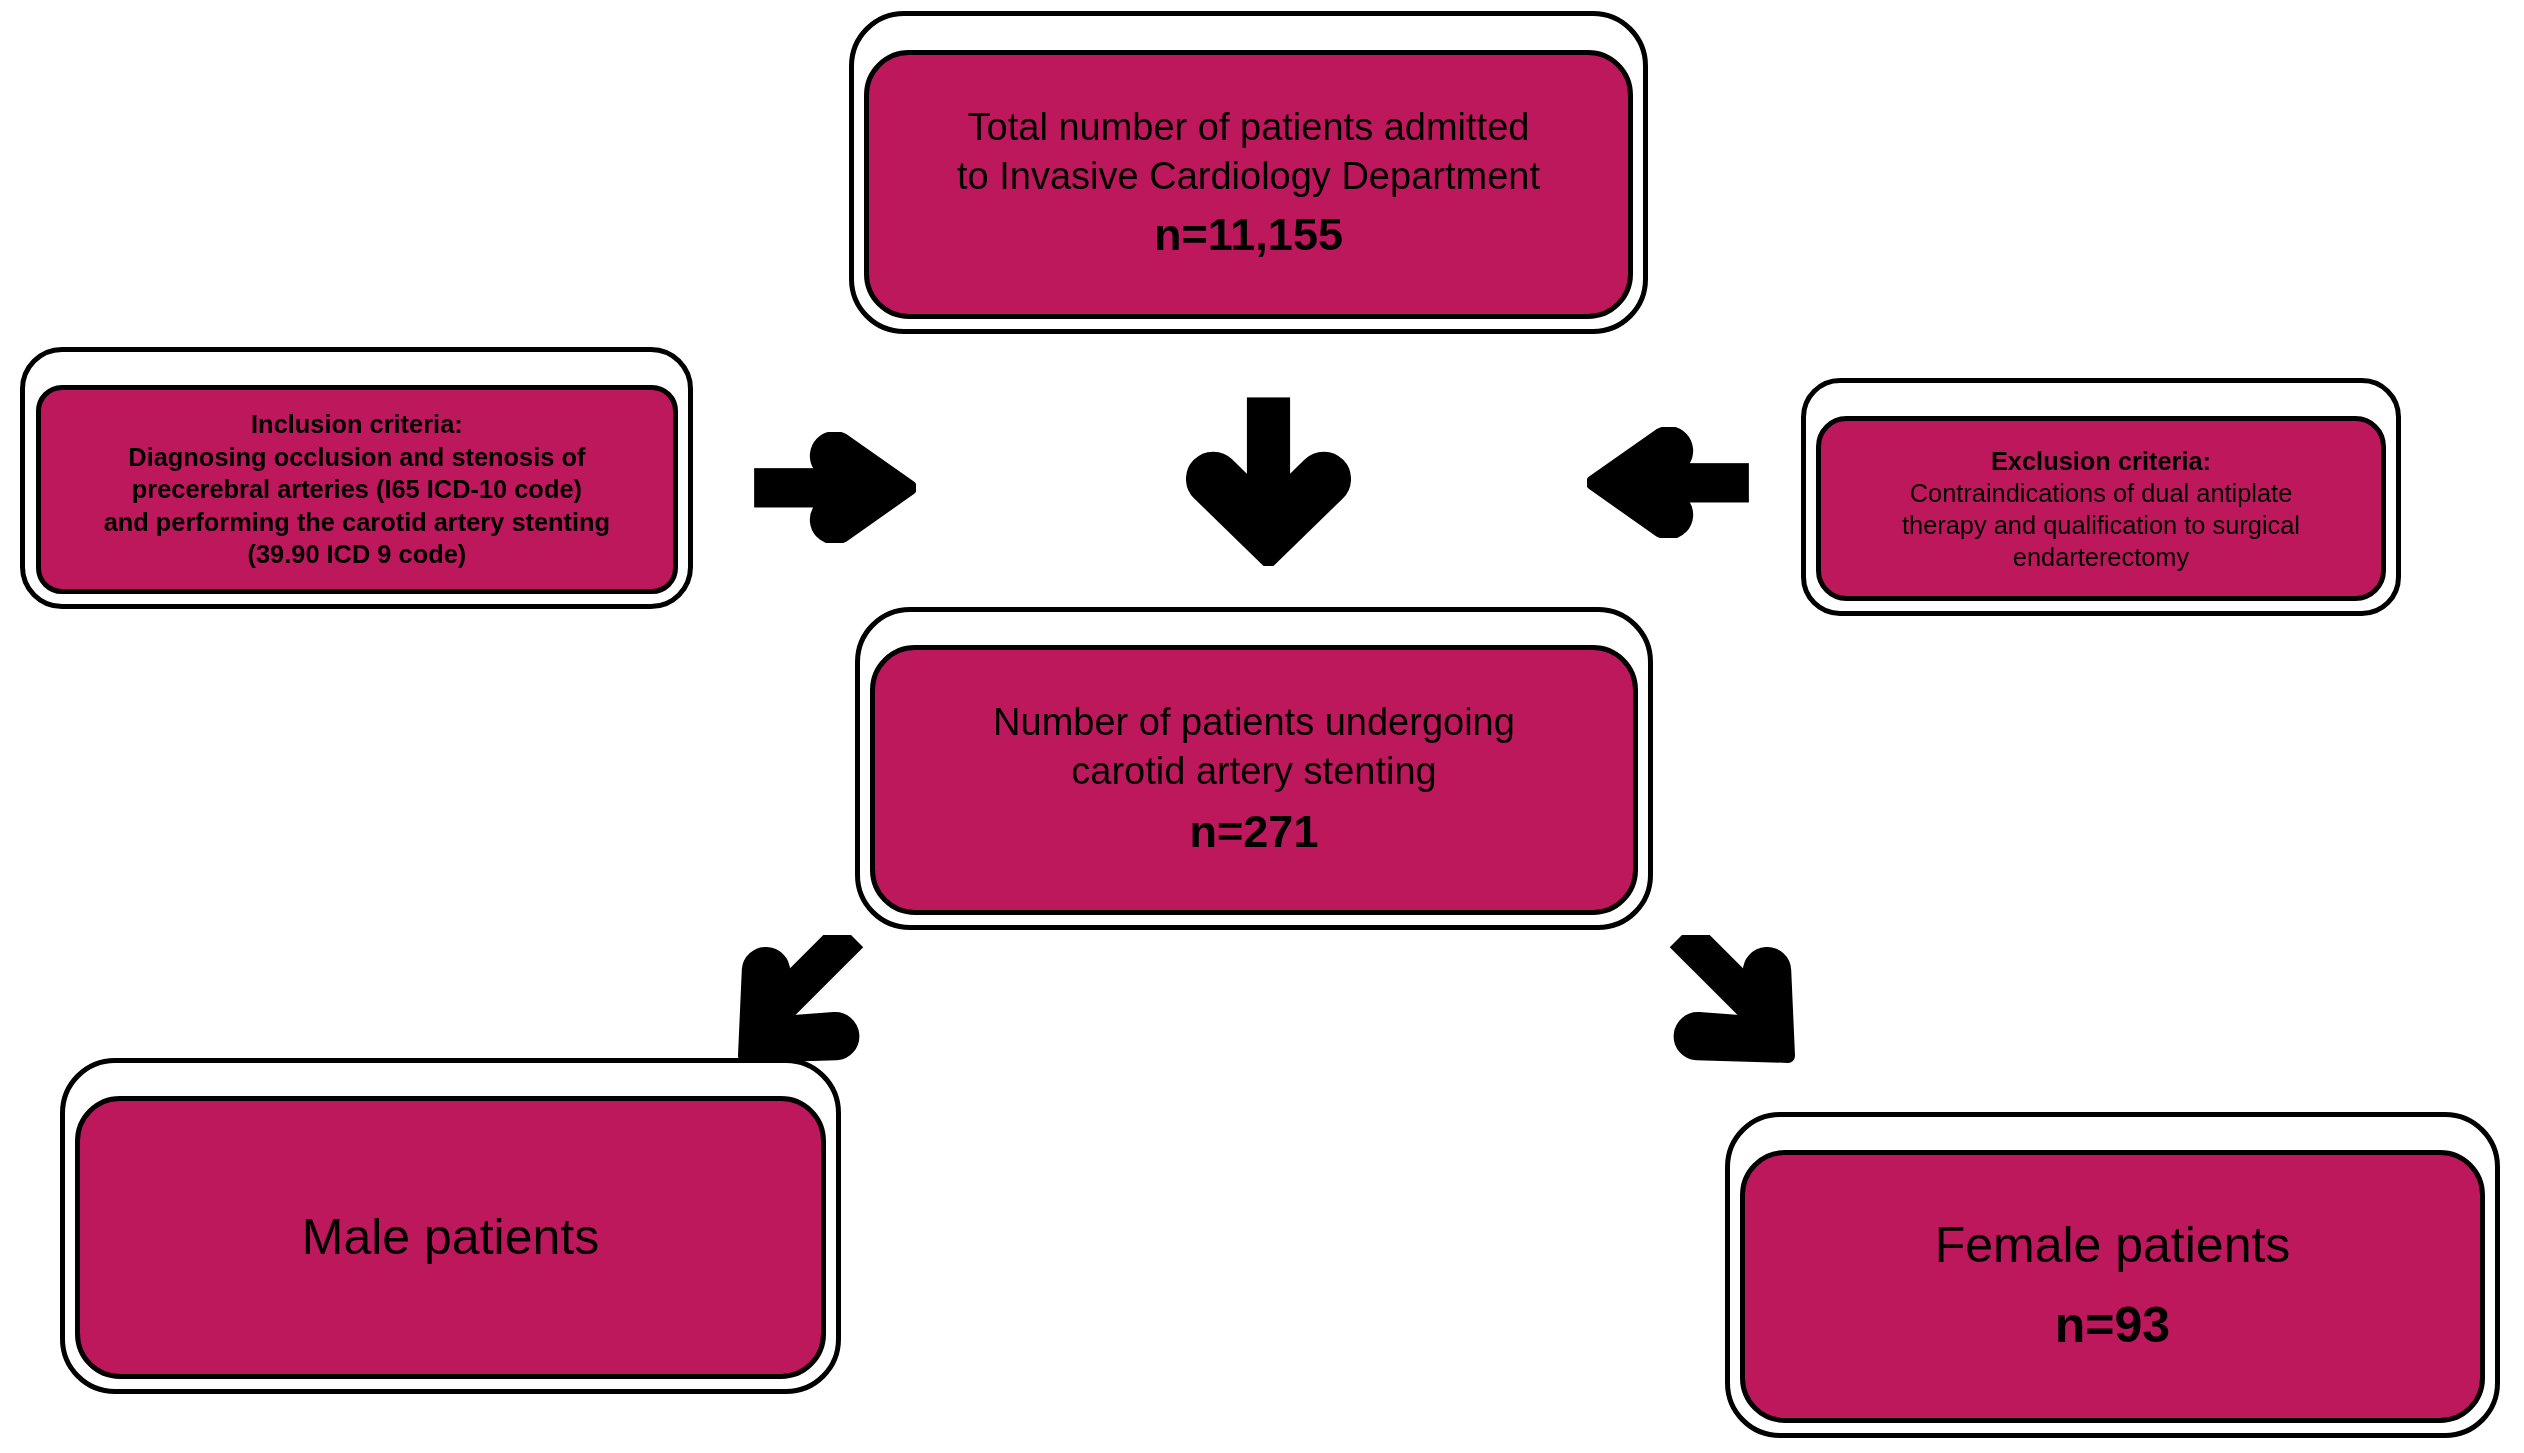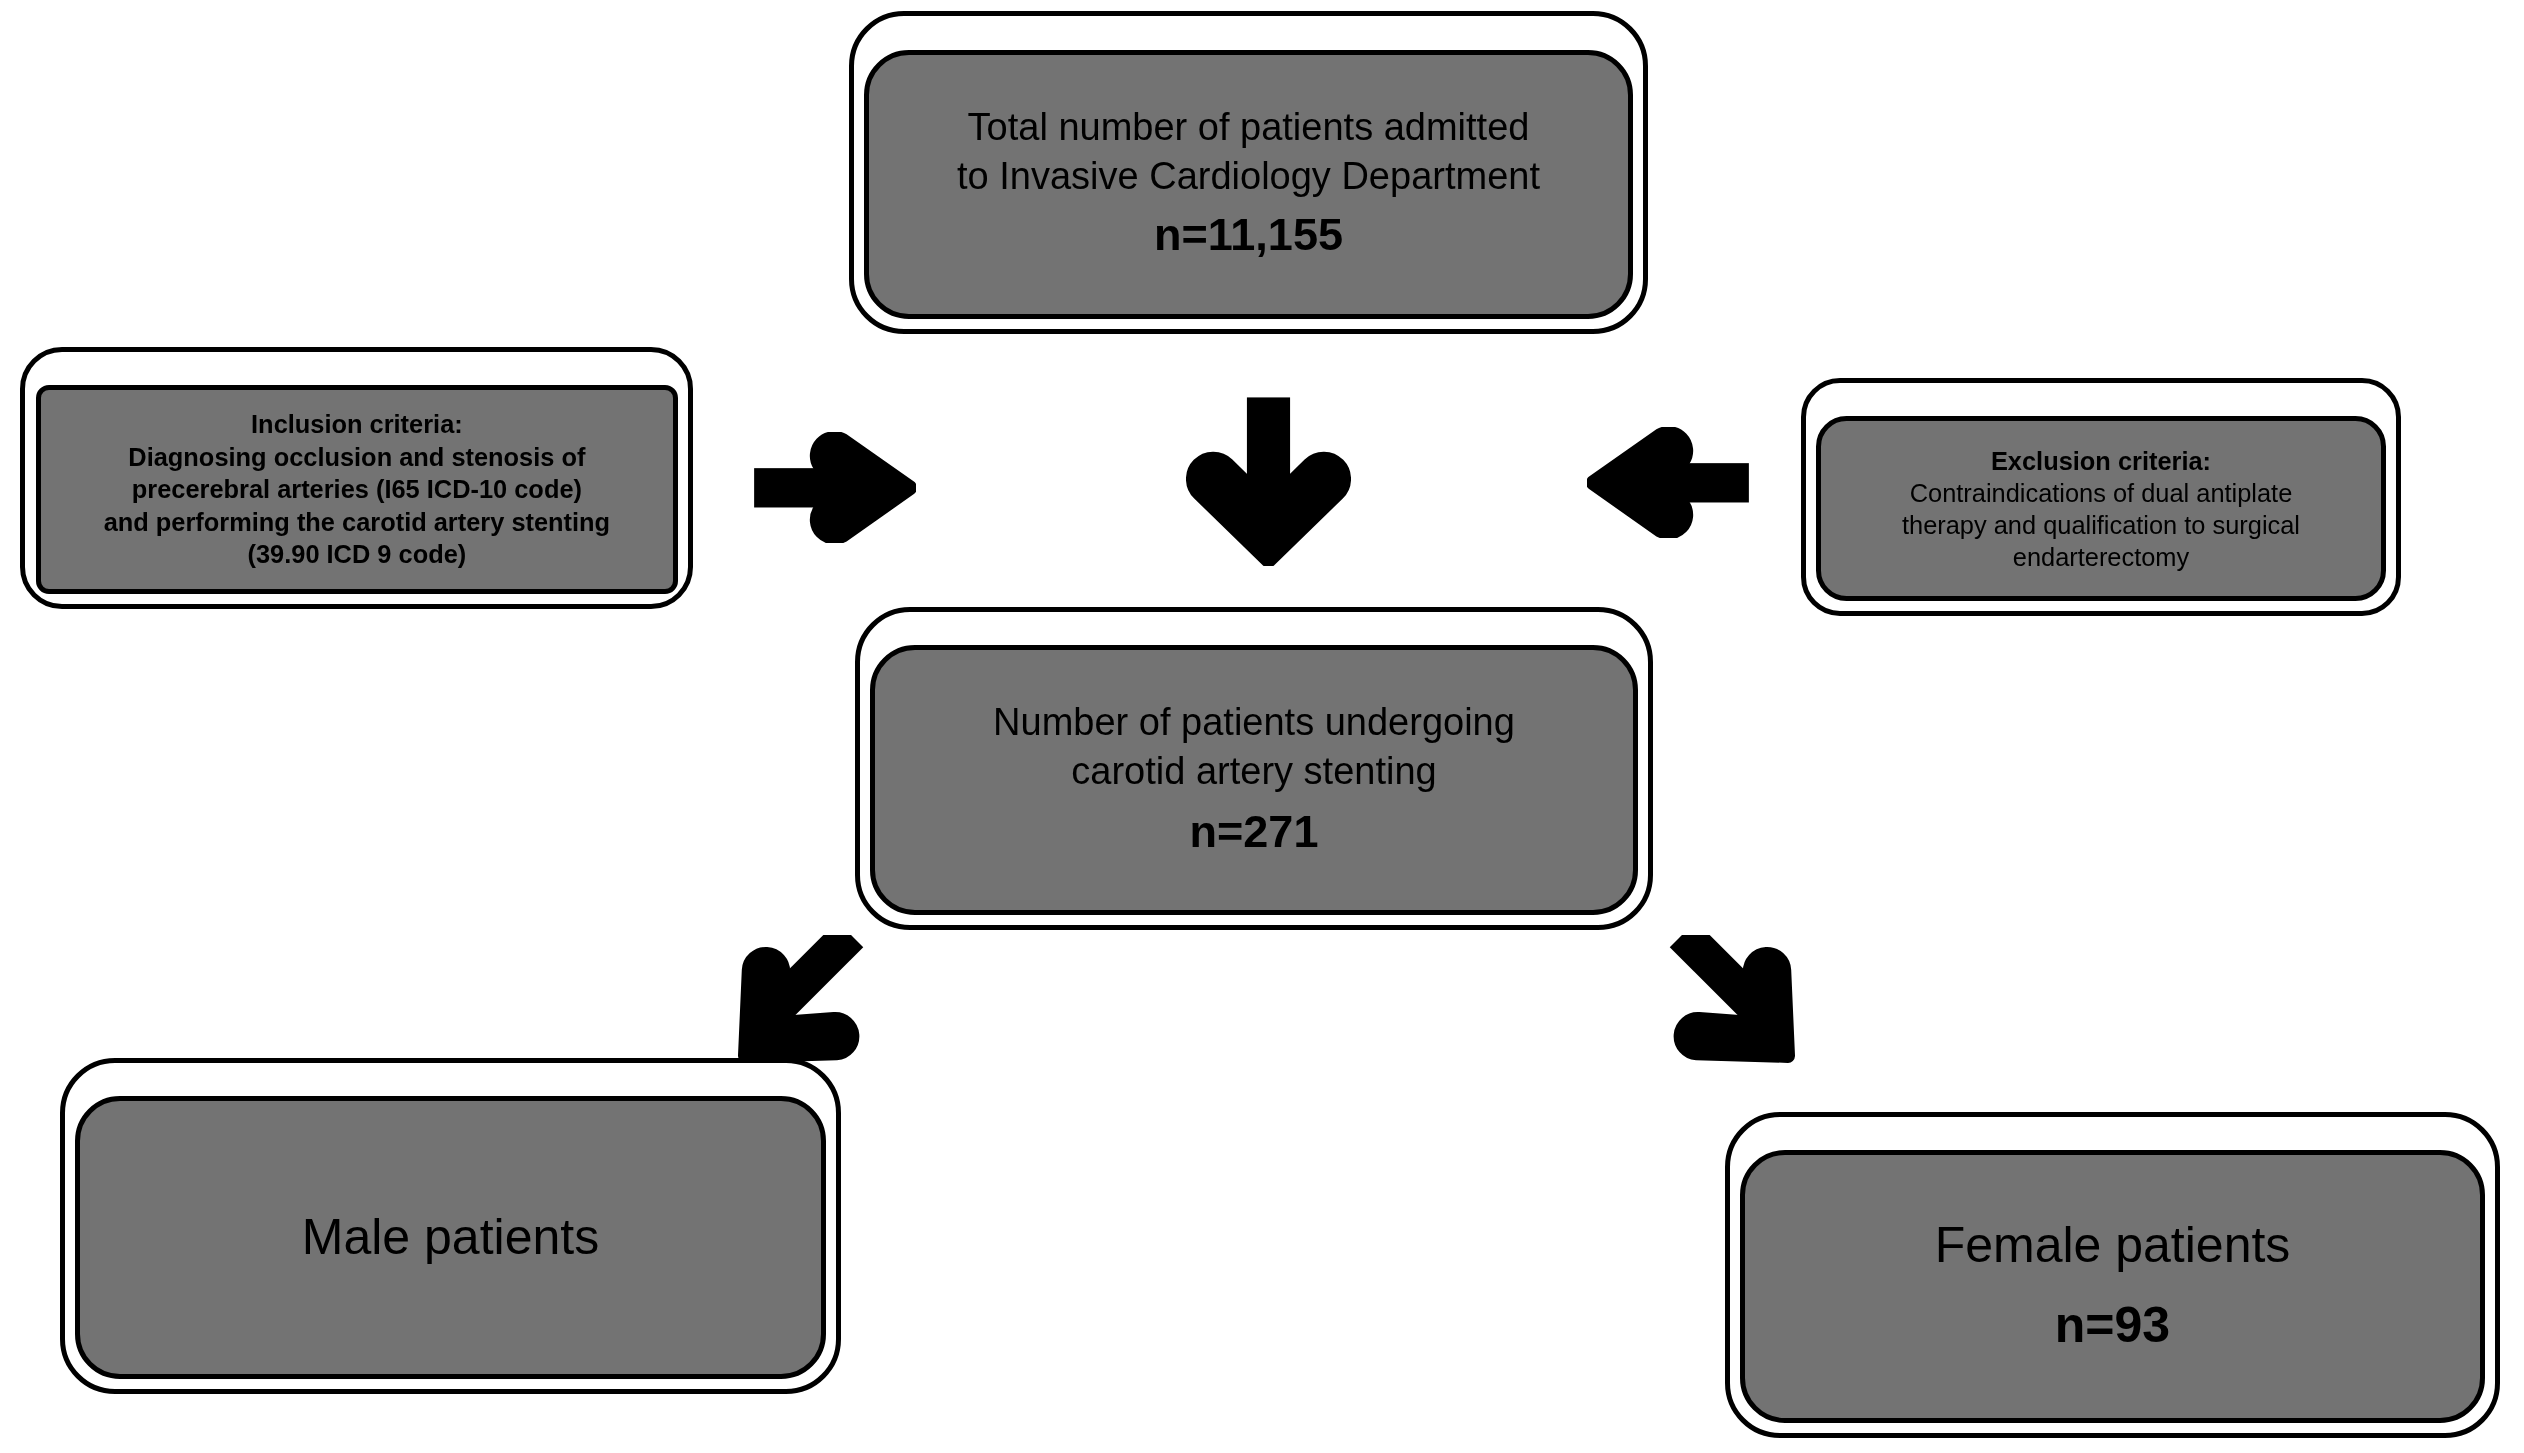--- a/index.html
+++ b/index.html
@@ -30,21 +30,21 @@
   }
   .node > .inner {
     position: absolute;
     box-sizing: border-box;
     top: 10.2px;
     left: 10.2px;
     right: 10.2px;
     bottom: 10.2px;
     border: 5.7px solid #000000;
     border-radius: 45px;
-    background: #737373;
+    background: #be185d;
     display: flex;
     flex-direction: column;
     align-items: flex-start;
     justify-content: center;
     padding: 6.4px 16.5px;
     margin-top: 23px;
   }
   .node .line {
     display: block;
     width: 100%;
@@ -61,21 +61,21 @@
   #node-total {
     left: 849px; top: 11.4px; width: 799px; height: 323px;
   }
   #node-total .line { font-size: 38px; }
   #node-total .count { font-size: 45px; margin-top: 3.8px; }
 
   #node-inclusion {
     left: 20.4px; top: 347px; width: 673px; height: 262px;
     border-radius: 42px;
   }
-  #node-inclusion > .inner { border-radius: 13px; padding: 3.8px 9px; }
+  #node-inclusion > .inner { border-radius: 26px; padding: 3.8px 9px; }
   #node-inclusion .line { font-size: 25.4px; font-weight: bold; line-height: 1.28; }
 
   #node-exclusion {
     left: 1801px; top: 378px; width: 600px; height: 238px;
     border-radius: 39px;
   }
   #node-exclusion > .inner { border-radius: 30.5px; padding: 3.8px 10.2px; }
   #node-exclusion .line { font-size: 25.4px; line-height: 1.26; }
   #node-exclusion .heading { font-weight: bold; }
 

